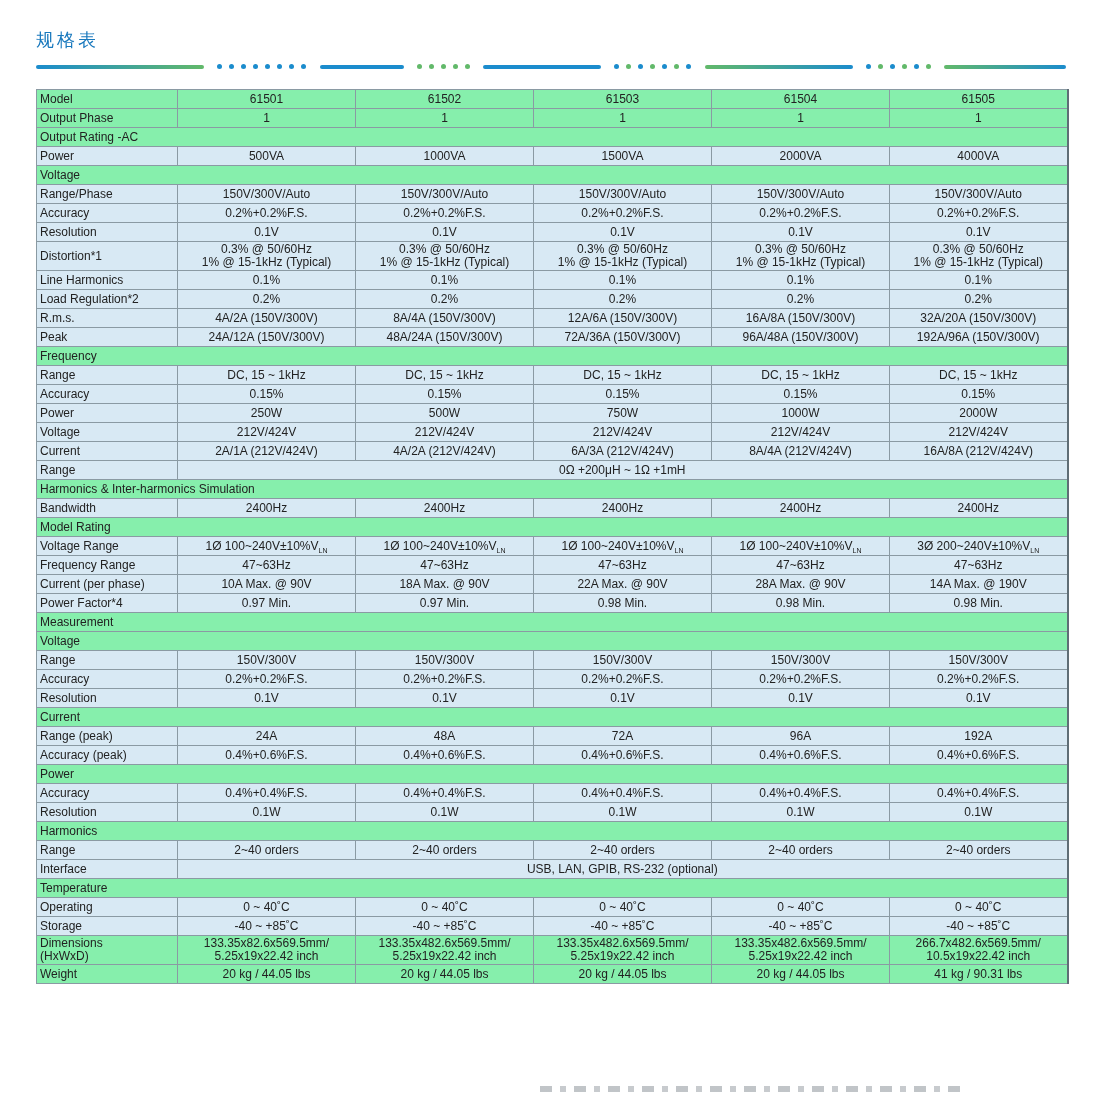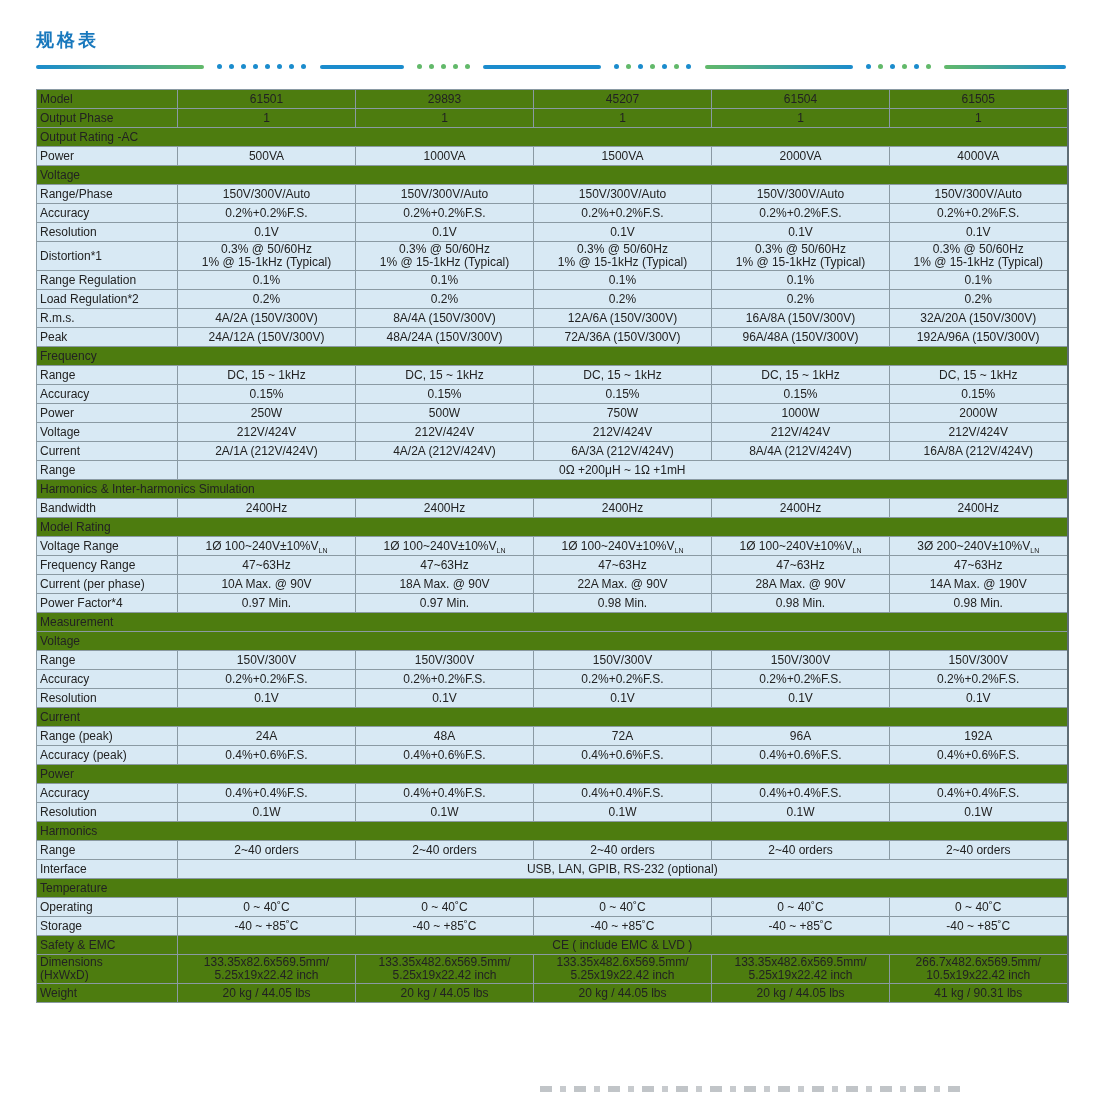--- a/index.html
+++ b/index.html
@@ -4,21 +4,21 @@
 <style>
   html,body{margin:0;padding:0;}
   body{
     width:1102px;height:1093px;background:#ffffff;overflow:hidden;
     font-family:"Liberation Sans","DejaVu Sans",sans-serif;color:#222;
     position:relative;
   }
   .page{padding:24px 36px 0 36px;}
   
   .page-title{
-    font-size:18px;font-weight:bold;color:#1878bd;letter-spacing:3px;
+    font-size:18px;font-weight:normal;color:#1878bd;letter-spacing:3px;
     margin:4px 0 12px 0;
   }
   
   .separator{width:1030px;height:5px;display:flex;align-items:center;
     justify-content:space-between;margin-bottom:20px;}
   .seg-solid{height:4px;border-radius:2px;}
   .seg-dots{display:flex;align-items:center;}
   .seg-dots span{width:5px;height:5px;border-radius:50%;margin:0 3.5px;}
   
   table.spec{
@@ -27,21 +27,21 @@
   }
   table.spec td{
     border:1px solid #8a9aa3;font-size:12px;line-height:13px;
     height:16px;padding:1px 3px;vertical-align:middle;color:#222;
     white-space:pre-line;overflow:hidden;
   }
   td.cell-label{text-align:left;padding-left:5px;}
   td.cell-value{text-align:center;}
   td.cell-section{text-align:left;padding-left:5px;margin-top:28px;}
   .light{background:#d8e9f4;}
-  .shaded{background:#4d7c0f;}
+  .shaded{background:#86efac;}
   table.spec sub{font-size:7px;line-height:0;}
   
   .cropped-remnant{
     position:absolute;left:540px;top:1086px;width:420px;height:6px;
     background:repeating-linear-gradient(90deg,#8e959b 0 12px,transparent 12px 20px,#9aa0a6 20px 26px,transparent 26px 34px);
     opacity:.55;
   }
 </style>
 </head>
 <body>
@@ -98,22 +98,22 @@
       <col style="width:178px">
         <col style="width:178px">
         <col style="width:178px">
       <col style="width:178px">
         <col style="width:178px">
     </colgroup>
     <tbody>
         <tr>
           <td class="cell-label shaded">Model</td>
           <td class="cell-value shaded">61501</td>
-          <td class="cell-value shaded">29893</td>
-          <td class="cell-value shaded">45207</td>
+          <td class="cell-value shaded">61502</td>
+          <td class="cell-value shaded">61503</td>
           <td class="cell-value shaded">61504</td>
           <td class="cell-value shaded">61505</td>
         </tr>
         <tr>
           <td class="cell-label shaded">Output Phase</td>
           <td class="cell-value shaded">1</td>
           <td class="cell-value shaded">1</td>
           <td class="cell-value shaded">1</td>
           <td class="cell-value shaded">1</td>
           <td class="cell-value shaded">1</td>
@@ -163,21 +163,21 @@
           <td class="cell-value light">0.3% @ 50/60Hz
 1% @ 15-1kHz (Typical)</td>
           <td class="cell-value light">0.3% @ 50/60Hz
 1% @ 15-1kHz (Typical)</td>
           <td class="cell-value light">0.3% @ 50/60Hz
 1% @ 15-1kHz (Typical)</td>
           <td class="cell-value light">0.3% @ 50/60Hz
 1% @ 15-1kHz (Typical)</td>
         </tr>
         <tr>
-          <td class="cell-label light">Range Regulation</td>
+          <td class="cell-label light">Line Harmonics</td>
           <td class="cell-value light">0.1%</td>
           <td class="cell-value light">0.1%</td>
           <td class="cell-value light">0.1%</td>
           <td class="cell-value light">0.1%</td>
           <td class="cell-value light">0.1%</td>
         </tr>
         <tr>
           <td class="cell-label light">Load Regulation*2</td>
           <td class="cell-value light">0.2%</td>
           <td class="cell-value light">0.2%</td>
@@ -388,24 +388,20 @@
           <td class="cell-value light">0 ~ 40˚C</td>
           <td class="cell-value light">0 ~ 40˚C</td>
         </tr>
         <tr>
           <td class="cell-label light">Storage</td>
           <td class="cell-value light">-40 ~ +85˚C</td>
           <td class="cell-value light">-40 ~ +85˚C</td>
           <td class="cell-value light">-40 ~ +85˚C</td>
           <td class="cell-value light">-40 ~ +85˚C</td>
           <td class="cell-value light">-40 ~ +85˚C</td>
-        </tr>
-        <tr>
-          <td class="cell-label shaded">Safety &amp; EMC</td>
-          <td colspan="5" class="cell-value shaded">CE ( include EMC &amp; LVD )</td>
         </tr>
         <tr>
           <td class="cell-label shaded">Dimensions
 (HxWxD)</td>
           <td class="cell-value shaded">133.35x82.6x569.5mm/
 5.25x19x22.42 inch</td>
           <td class="cell-value shaded">133.35x482.6x569.5mm/
 5.25x19x22.42 inch</td>
           <td class="cell-value shaded">133.35x482.6x569.5mm/
 5.25x19x22.42 inch</td>

